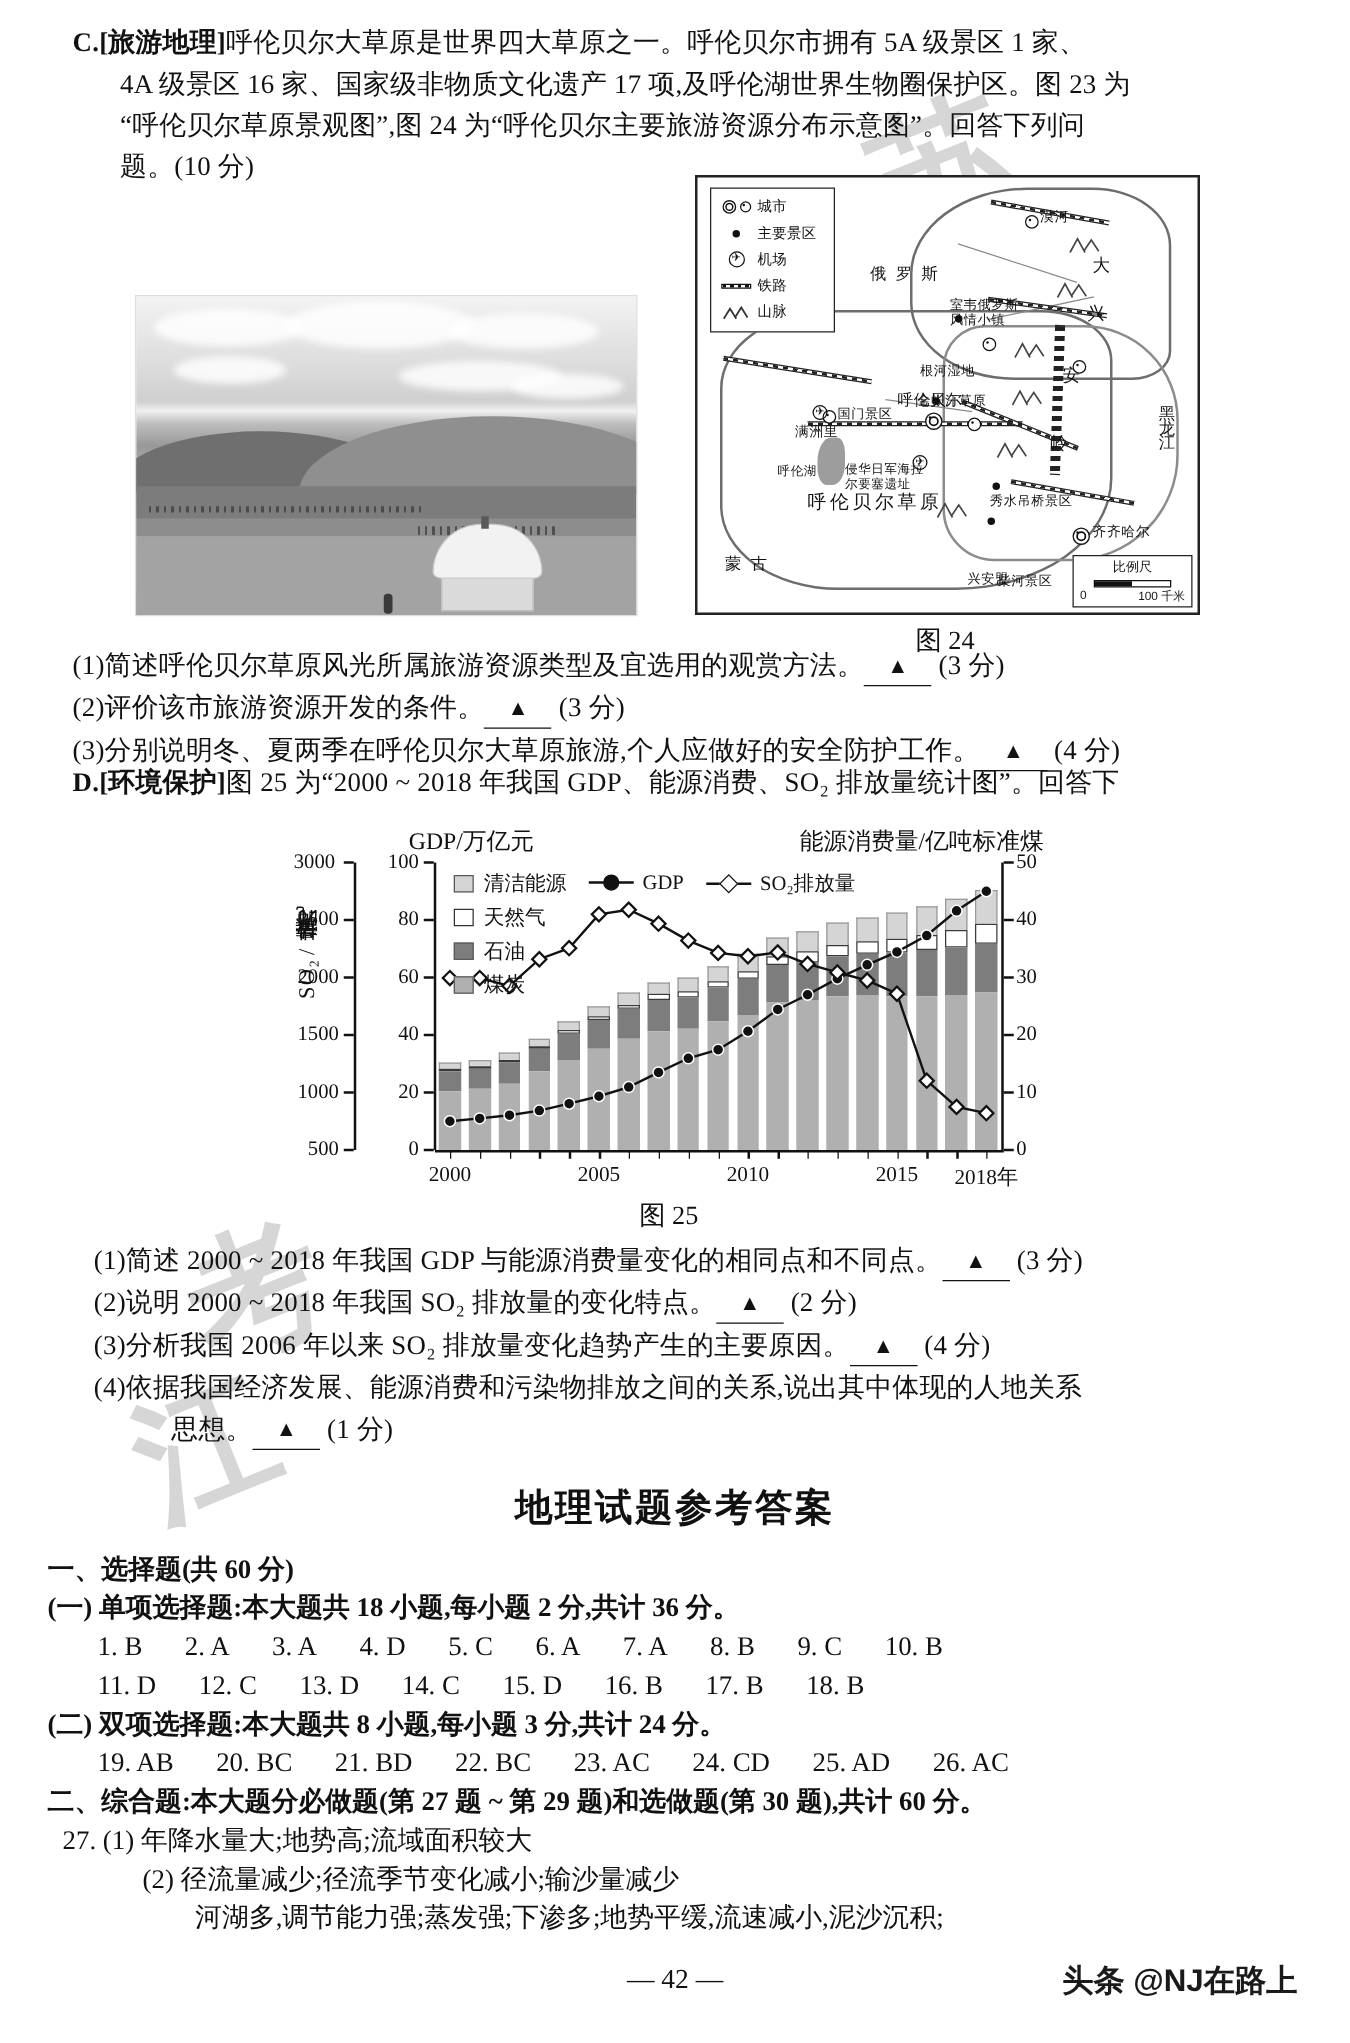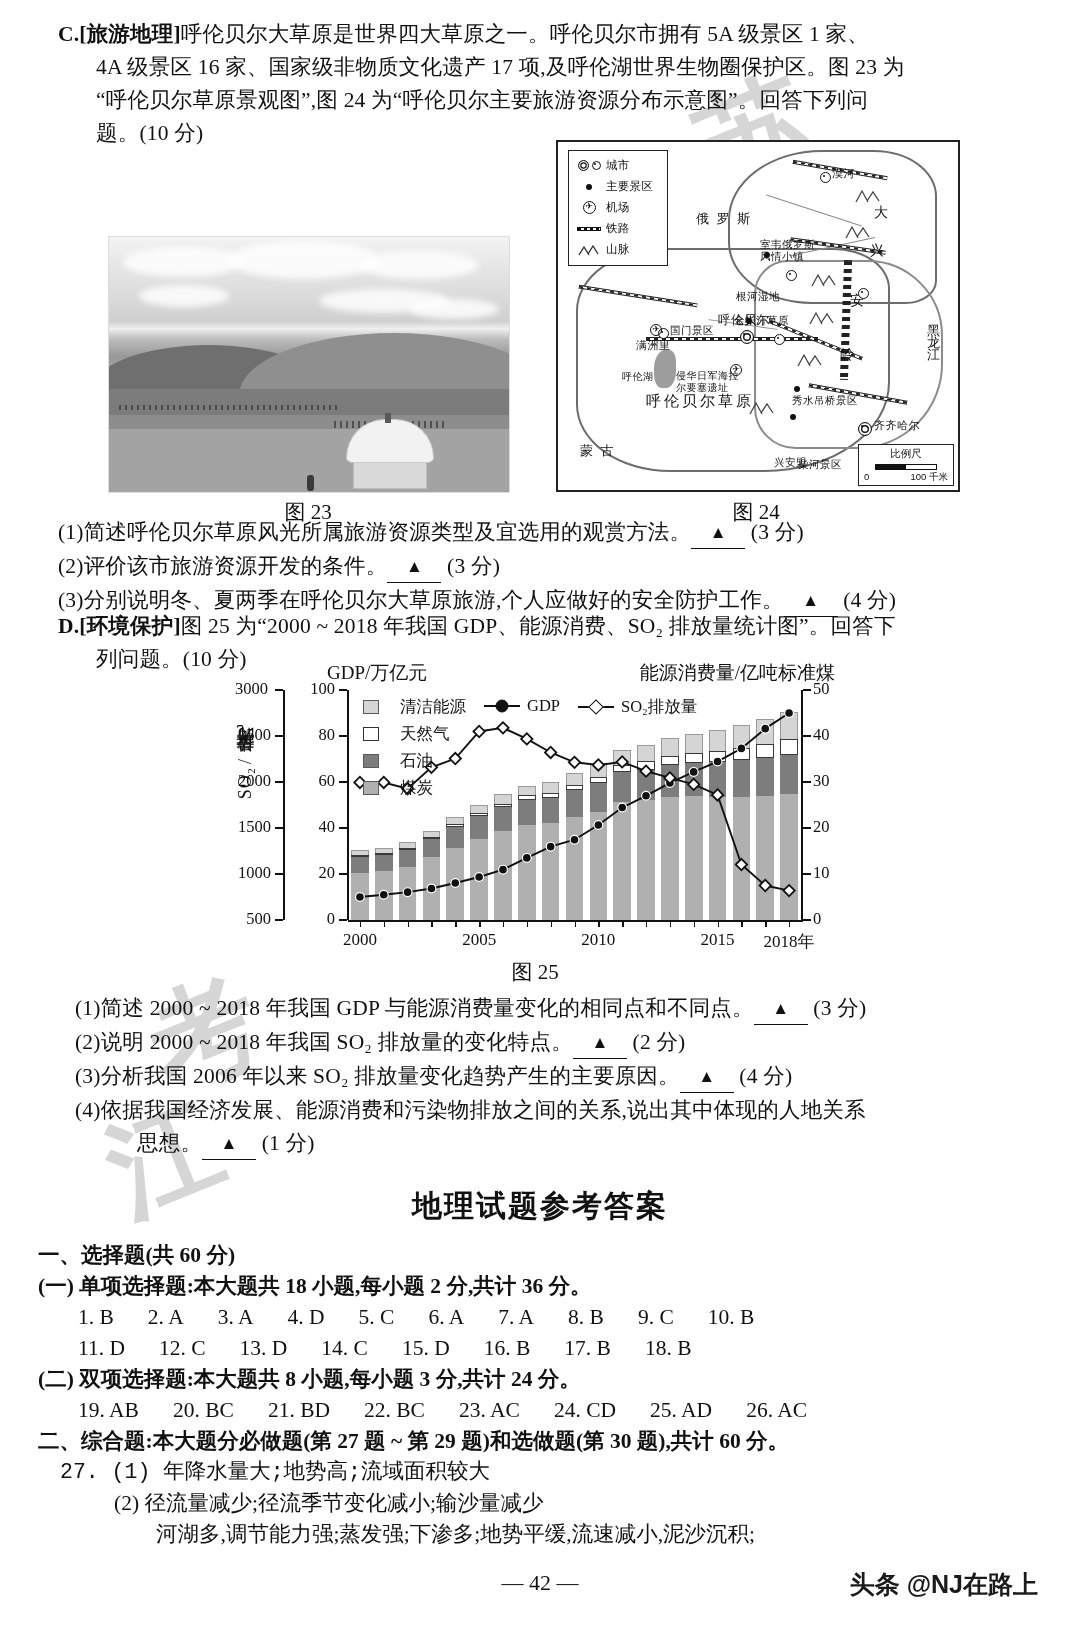--- a/index.html
+++ b/index.html
@@ -371,21 +371,21 @@
   #chart-legend {
     position: absolute;
     left: 128px;
     top: 36px;
     display: flex;
     align-items: flex-start;
     gap: 18px;
     font-size: 16.5px;
   }
   #chart-legend .swatch-col { display: flex; flex-direction: column; gap: 5px; }
-  #chart-legend .lrow { display: flex; align-items: center; gap: 21px; }
+  #chart-legend .lrow { display: flex; align-items: center; gap: 8px; }
   #chart-legend .sw {
     width: 16px; height: 14px;
     border: 1.2px solid #5a5a5a;
     box-sizing: border-box;
   }
   #chart-legend .sw.clean { background: #d5d5d5; }
   #chart-legend .sw.gas { background: #fff; border-color:#333; }
   #chart-legend .sw.oil { background: #7d7d7d; }
   #chart-legend .sw.coal { background: #b0b0b0; }
   #chart-legend .series-row { display: flex; align-items: center; gap: 7px; }
@@ -511,21 +511,20 @@
       <div class="plain" style="top:152px; height:26px; background:#7c7c7c;"></div>
       <div class="plain" style="top:178px; height:14px; background:#8d8d8d;"></div>
       <div class="herd" style="left:10px; top:168px; width:220px;"></div>
       <div class="herd" style="left:225px; top:184px; width:110px; height:7px;"></div>
       <div class="plain" style="top:192px; bottom:0; background:#a3a3a3;"></div>
       <div class="yurt-body" style="left:244px; top:216px;"></div>
       <div class="yurt-roof" style="left:237px; top:182px;"></div>
       <div class="chimney" style="left:276px; top:176px;"></div>
       <div class="person" style="left:198px; top:238px;"></div>
     </div>
-    <div class="fig-cap" style="left:50px; top:358px; width:400px;">图 23</div>
 
     <div id="map-24">
 
       <div class="mlegend">
         <div class="row">
           <span class="sym">
             <span style="display:inline-block;width:9px;height:9px;border:1.4px solid #111;border-radius:50%;box-shadow:inset 0 0 0 1.2px #fff, inset 0 0 0 2.4px #111;"></span>
             <span style="display:inline-block;width:7px;height:7px;border:1.3px solid #111;border-radius:50%;margin-left:3px;position:relative;">
               <i style="position:absolute;left:1px;top:1px;width:2.4px;height:2.4px;background:#111;border-radius:50%;"></i>
             </span>
@@ -678,21 +677,20 @@
     <div class="para">
       <span>(3)</span><span>分别说明冬、夏两季在呼伦贝尔大草原旅游,个人应做好的安全防护工作。</span><span class="blank"><span class="tri">▲</span></span>
       <span>(4 分)</span>
     </div>
   </div>
 
   <div id="section-d">
     <div class="para">
       <span class="label-bold">D.</span><span class="label-bold">[环境保护]</span><span>图 25 为“2000 ~ 2018 年我国 GDP、能源消费、SO₂ 排放量统计图”。回答下</span>
     </div>
-    <div class="para indent-1">列问题。(10 分)</div>
   </div>
 
   <div id="chart-25">
 
     <div id="chart-axis-title-left">GDP/万亿元</div>
     <div id="chart-axis-title-right">能源消费量/亿吨标准煤</div>
     <div id="so2-axis-title">SO₂排放量/万吨</div>
 
     <div class="axis-col" id="so2-axis"></div>
     <div class="axis-col" id="gdp-axis"></div>
@@ -1022,21 +1020,21 @@
       <span class="it">19. AB</span>
       <span class="it">20. BC</span>
       <span class="it">21. BD</span>
       <span class="it">22. BC</span>
       <span class="it">23. AC</span>
       <span class="it">24. CD</span>
       <span class="it">25. AD</span>
       <span class="it">26. AC</span>
     </div>
     <div class="hline bold">二、综合题:本大题分必做题(第 27 题 ~ 第 29 题)和选做题(第 30 题),共计 60 分。</div>
-    <div class="hline" style="margin-left:22px;font-family:Liberation Mono, monospace;">27. (1) 年降水量大;地势高;流域面积较大</div>
+    <div class="hline" style="margin-left:12px;">27. (1) 年降水量大;地势高;流域面积较大</div>
     <div class="hline" style="margin-left:76px;">(2) 径流量减少;径流季节变化减小;输沙量减少</div>
     <div class="hline" style="margin-left:118px;">河湖多,调节能力强;蒸发强;下渗多;地势平缓,流速减小,泥沙沉积;</div>
   </div>
 
   <div id="page-number">— 42 —</div>
   <div id="watermark-credit">头条 @NJ在路上</div>
 
 </div>
 
 </body></html>

